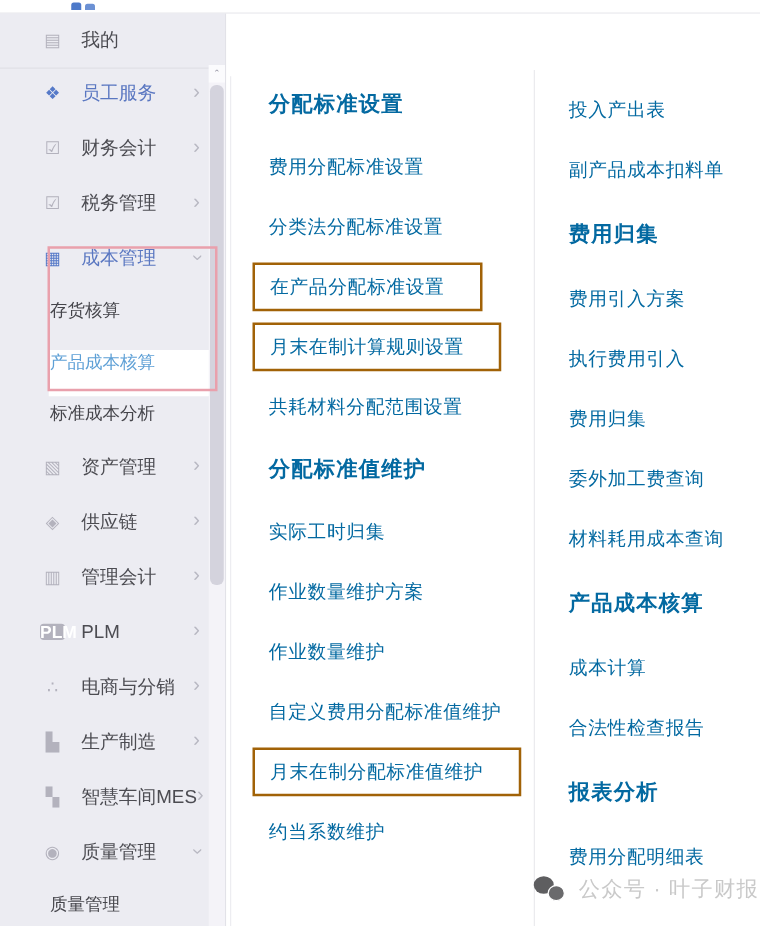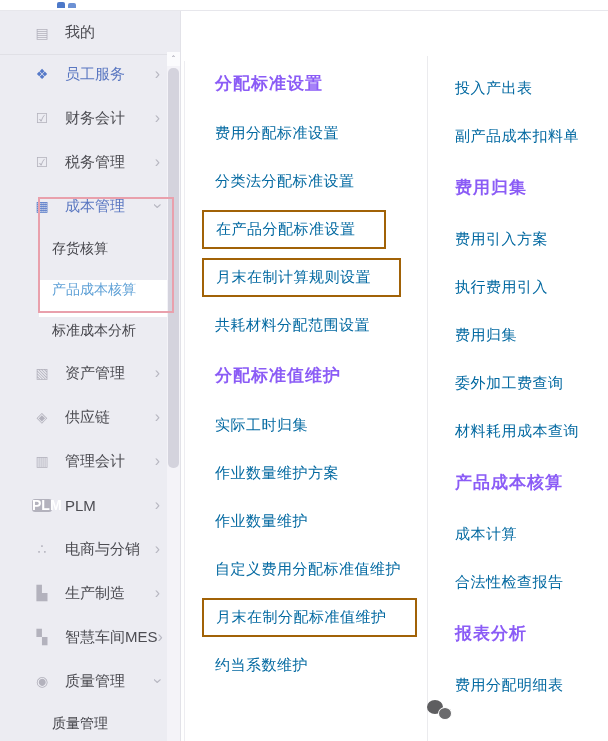--- a/index.html
+++ b/index.html
@@ -17,21 +17,21 @@
   .sidebar{position:absolute;left:0;top:11px;width:180px;height:730px;background:#ececf2;border-right:1px solid #e2e2e8;}
   .my-row{position:absolute;left:0;top:0;width:180px;height:41px;display:flex;align-items:center;padding-left:32px;box-sizing:border-box;border-bottom:1px solid #e0e0e6;}
   .side-rows{position:absolute;left:0;top:41px;width:180px;z-index:1;}
   .side-item{display:flex;align-items:center;height:44px;padding-left:32px;box-sizing:border-box;font-size:15px;color:#4c4c52;cursor:pointer;}
   .side-item .icon{width:20px;margin-right:13px;font-size:14px;color:#b3b2bd;text-align:center;flex:none;}
   .side-item .label{white-space:nowrap;}
   .side-item .chevron{margin-left:auto;margin-right:20px;color:#b8b8c2;font-size:16px;line-height:1;display:inline-block;}
   .side-item .chevron.down{transform:rotate(90deg);}
   .side-item.blue{color:#5a77c1;}
   .side-item.blue .icon{color:#5579c8;}
-  .side-sub{display:flex;align-items:center;height:41px;padding-left:52px;box-sizing:border-box;font-size:14px;color:#45454b;cursor:pointer;}
+  .side-sub{display:flex;align-items:center;height:41px;padding-left:40px;box-sizing:border-box;font-size:14px;color:#45454b;cursor:pointer;}
   .side-sub.selected{color:#5ea0d6;}
   .icon-plm{background:#b3b2bd;color:#fff !important;font-size:6px;line-height:13px;height:13px;border-radius:3px;font-weight:bold;}
 
   
   .side-scroll{position:absolute;right:0;top:41px;width:13px;height:689px;background:#f4f3f8;z-index:2;}
   .scroll-up{position:absolute;right:0;top:41px;width:13px;height:14px;background:#fbfbfd;color:#9a99a7;font-size:9px;text-align:center;line-height:14px;z-index:3;cursor:pointer;}
   .scroll-thumb{position:absolute;right:1px;top:57px;width:11px;height:400px;background:#d4d3dd;border-radius:5px;z-index:3;cursor:pointer;}
 
   
   .selected-bg{position:absolute;left:39px;top:269px;width:135px;height:37px;background:#ffffff;z-index:0;}
@@ -41,21 +41,21 @@
   .flyout{position:absolute;left:181px;top:11px;width:427px;height:730px;background:#ffffff;}
   .flyout-scroll-line{position:absolute;left:3px;top:50px;width:1px;height:680px;background:#ededf1;}
   .col-divider{position:absolute;left:246px;top:45px;width:1px;height:685px;background:#ebebee;}
   .col{position:absolute;top:0;}
   .col-middle{left:19px;top:46px;width:225px;}
   .col-right{left:259px;top:53px;width:168px;}
   .menu-row{display:flex;align-items:center;height:48px;padding-left:15px;box-sizing:border-box;}
   .menu-row.hdr{height:52px;}
   .col-right .menu-row.hdr{height:55px;}
   .mlabel{font-size:15px;color:#0369a1;letter-spacing:0.5px;white-space:nowrap;cursor:pointer;}
-  .hdr .mlabel{font-size:17px;font-weight:bold;color:#8b5cf6;cursor:default;letter-spacing:1px;}
+  .hdr .mlabel{font-size:17px;font-weight:bold;color:#0369a1;cursor:default;letter-spacing:1px;}
   .mlabel.boxed{border:2px solid #a16207;padding:8px 28px 8px 12px;margin-left:-13px;}
 
   
   .watermark{position:absolute;left:246px;top:689px;display:flex;align-items:center;z-index:5;}
   .wechat-icon{position:relative;width:28px;height:22px;margin-right:8px;flex:none;}
   .wechat-icon .c1{position:absolute;left:0;top:0;width:16px;height:14px;background:#5e5e60;border-radius:50%;}
   .wechat-icon .c2{position:absolute;left:11px;top:7px;width:12px;height:11px;background:#6a6a6c;border-radius:50%;border:1px solid #fff;}
   .watermark .wm-text{font-size:17px;color:#c9c9c9;letter-spacing:1px;white-space:nowrap;}
 </style>
 </head>
@@ -240,16 +240,17 @@
   </div>
         <div class="menu-row">
     <span class="mlabel">费用分配明细表</span>
   </div>
       </div>
     <div class="watermark">
       <span class="wechat-icon">
           <span class="c1"></span>
           <span class="c2"></span>
         </span>
+      <span class="wm-text">公众号 · 叶子财报</span>
     </div>
   </div>
 
 </div>
 
 </body></html>

